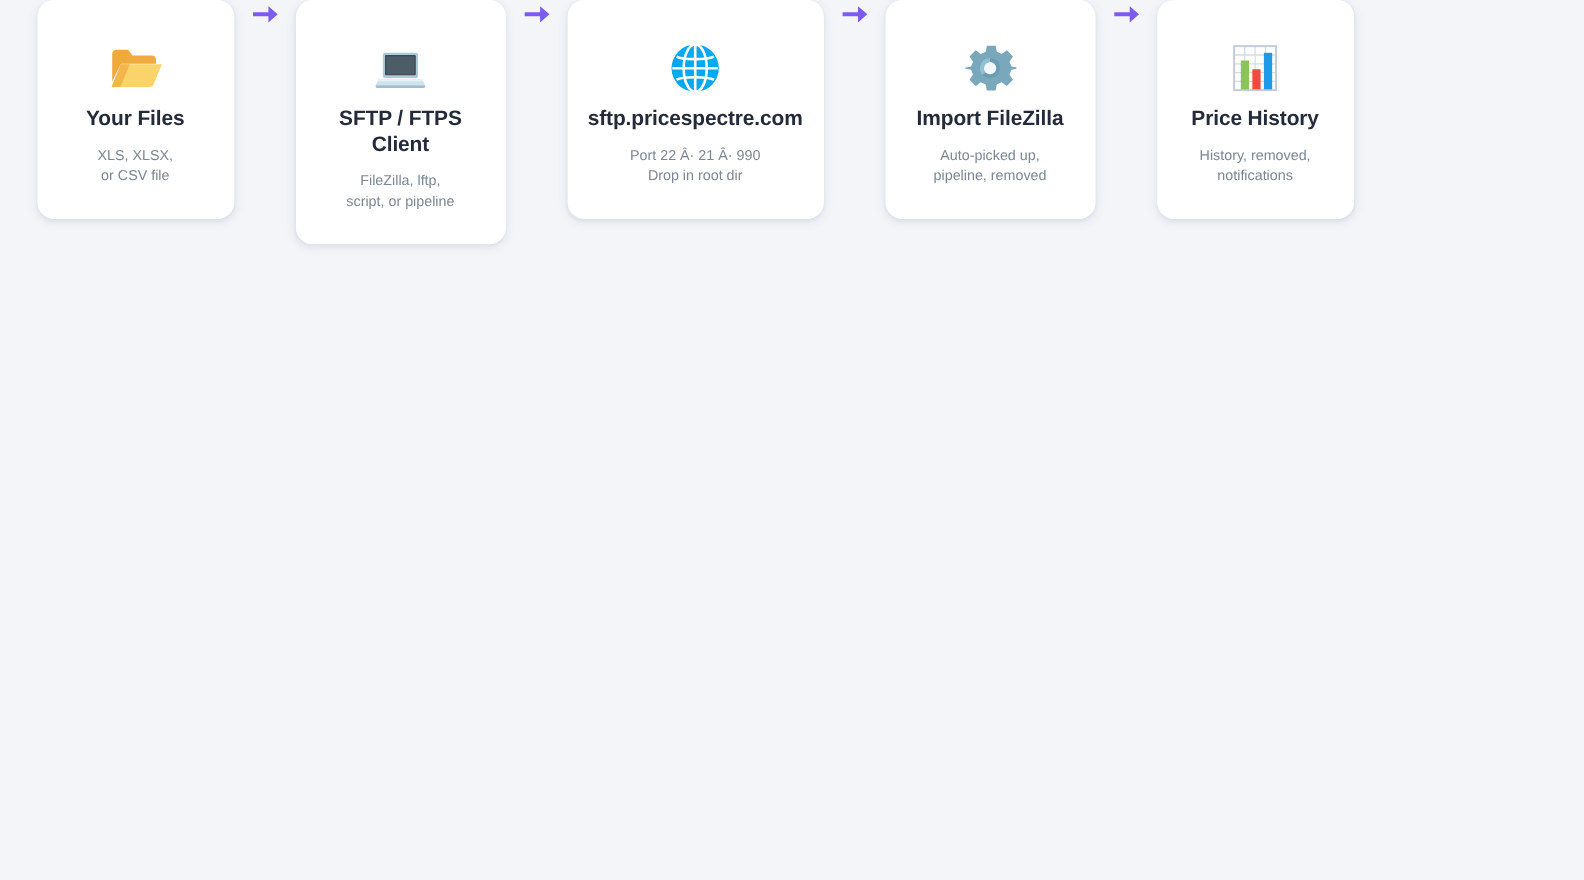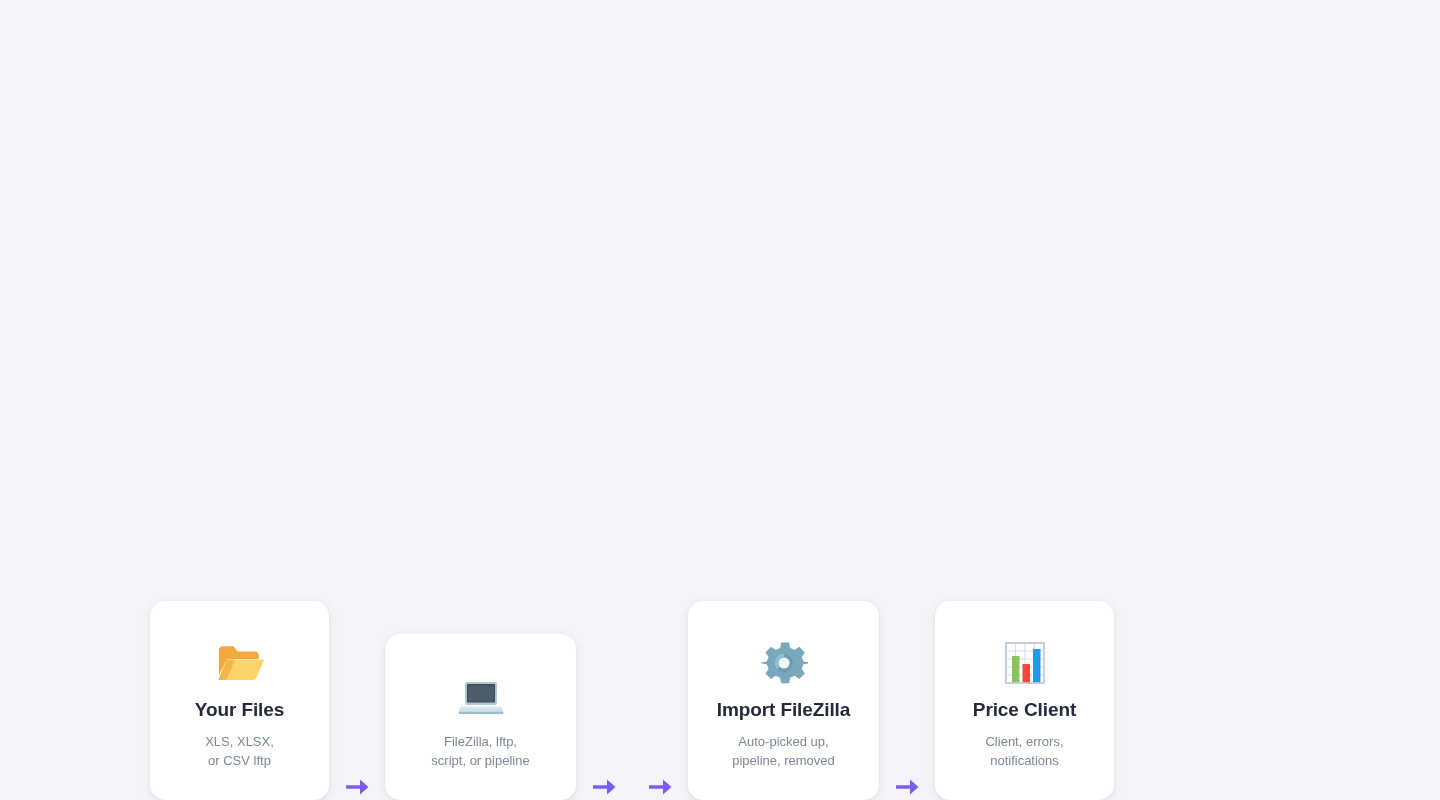--- a/index.html
+++ b/index.html
@@ -11,21 +11,21 @@
     height: 800px;
     background: #f4f5f9;
     font-family: "Liberation Sans", sans-serif;
     overflow: hidden;
   }
 
   #flow {
     width: 1264px;
     height: 800px;
     display: flex;
-    align-items: flex-end;
+    align-items: flex-start;
     justify-content: center;
     gap: 0;
   }
 
   .card {
     background: #ffffff;
     border-radius: 15px;
     box-shadow: 0 2px 10px rgba(70, 80, 120, 0.10),
                 0 1px 3px rgba(70, 80, 120, 0.07);
     box-sizing: border-box;
@@ -85,50 +85,68 @@
   <div class="card card-w-narrow">
     <div class="icon-wrap">
       <svg width="50" height="44" viewBox="0 0 50 44">
         <path d="M4 9 C4 6.8 5.6 5.2 7.8 5.2 L18.5 5.2 L22.5 10.5 L40 10.5 C42.2 10.5 43.8 12.1 43.8 14.3 L43.8 18 L12 18 L4 34 Z" fill="#f0a93c"></path>
         <path d="M12.2 18.5 L49.2 18.5 L41.5 36.8 C40.9 38.2 39.6 39 38.1 39 L3.4 39 L11.1 20.2 C11.3 19.2 11.7 18.5 12.2 18.5 Z" fill="#fbd36b"></path>
         <path d="M12.2 18.5 L20 18.5 L12.6 36.5 C12.2 37.6 11.2 39 9.9 39 L3.4 39 L11.1 20.2 C11.3 19.2 11.7 18.5 12.2 18.5 Z" fill="#f3b749"></path>
       </svg>
     </div>
     <div class="card-title">Your Files</div>
     <div class="card-sub">XLS, XLSX,
-or CSV lftp</div>
+or CSV file</div>
   </div>
 
   <div class="arrow">
     <svg width="26" height="26" viewBox="0 0 26 26">
       <path d="M2 11.2 L16 11.2 L16 5.6 L24.5 13 L16 20.4 L16 14.8 L2 14.8 Z" fill="currentColor"></path>
     </svg>
   </div>
 
   <div class="card card-w-mid">
     <div class="icon-wrap">
       <svg width="50" height="44" viewBox="0 0 50 44">
         <rect x="9" y="8" width="32" height="23" rx="2" fill="#a9cbd8"></rect>
         <rect x="11" y="10" width="28" height="18.5" rx="1" fill="#3e4b55"></rect>
         <rect x="12.2" y="11.2" width="25.6" height="16.2" rx="0.8" fill="#4d5d68"></rect>
         <path d="M5 32 L45 32 L47.5 37.5 L2.5 37.5 Z" fill="#cfe3ec"></path>
         <path d="M5 32 L45 32 L45.8 33.8 L4.2 33.8 Z" fill="#e8f2f7"></path>
         <rect x="2.5" y="37.5" width="45" height="2.4" rx="1.2" fill="#9dbecd"></rect>
       </svg>
     </div>
+    <div class="card-title">SFTP / FTPS Client</div>
     <div class="card-sub">FileZilla, lftp,
 script, or pipeline</div>
   </div>
 
   <div class="arrow">
     <svg width="26" height="26" viewBox="0 0 26 26">
       <path d="M2 11.2 L16 11.2 L16 5.6 L24.5 13 L16 20.4 L16 14.8 L2 14.8 Z" fill="currentColor"></path>
     </svg>
   </div>
 
+  <div class="card card-w-wide">
+    <div class="icon-wrap">
+      <svg width="48" height="48" viewBox="0 0 48 48">
+        <circle cx="24" cy="24" r="21.5" fill="#00a8f0"></circle>
+        <g stroke="#ffffff" stroke-width="2.4" fill="none">
+          <ellipse cx="24" cy="24" rx="10.5" ry="21.5"></ellipse>
+          <line x1="24" y1="2.5" x2="24" y2="45.5"></line>
+          <line x1="3.2" y1="24" x2="44.8" y2="24"></line>
+          <path d="M7 13.5 C12 16.5 35 16.5 41 13.5"></path>
+          <path d="M7 34.5 C12 31.5 35 31.5 41 34.5"></path>
+        </g>
+      </svg>
+    </div>
+    <div class="card-title">sftp.pricespectre.com</div>
+    <div class="card-sub">Port 22 Â· 21 Â· 990
+Drop in root dir</div>
+  </div>
 
   <div class="arrow">
     <svg width="26" height="26" viewBox="0 0 26 26">
       <path d="M2 11.2 L16 11.2 L16 5.6 L24.5 13 L16 20.4 L16 14.8 L2 14.8 Z" fill="currentColor"></path>
     </svg>
   </div>
 
   <div class="card card-w-mid">
     <div class="icon-wrap">
       <svg width="48" height="48" viewBox="0 0 48 48">
@@ -161,18 +179,18 @@
           <line x1="13.5" y1="3" x2="13.5" y2="43"></line>
           <line x1="23" y1="3" x2="23" y2="43"></line>
           <line x1="32.5" y1="3" x2="32.5" y2="43"></line>
         </g>
         <rect x="10" y="16" width="7.5" height="27" fill="#8dc35c"></rect>
         <rect x="20.5" y="24" width="7.5" height="19" fill="#ef4b3c"></rect>
         <rect x="31" y="9" width="7.5" height="34" fill="#1f9ae8"></rect>
         <rect x="4" y="3" width="38" height="40" fill="none" stroke="#c3ced8" stroke-width="1.6"></rect>
       </svg>
     </div>
-    <div class="card-title">Price Client</div>
-    <div class="card-sub">Client, errors,
+    <div class="card-title">Price History</div>
+    <div class="card-sub">History, removed,
 notifications</div>
   </div>
 
 </div>
 
 </body></html>

